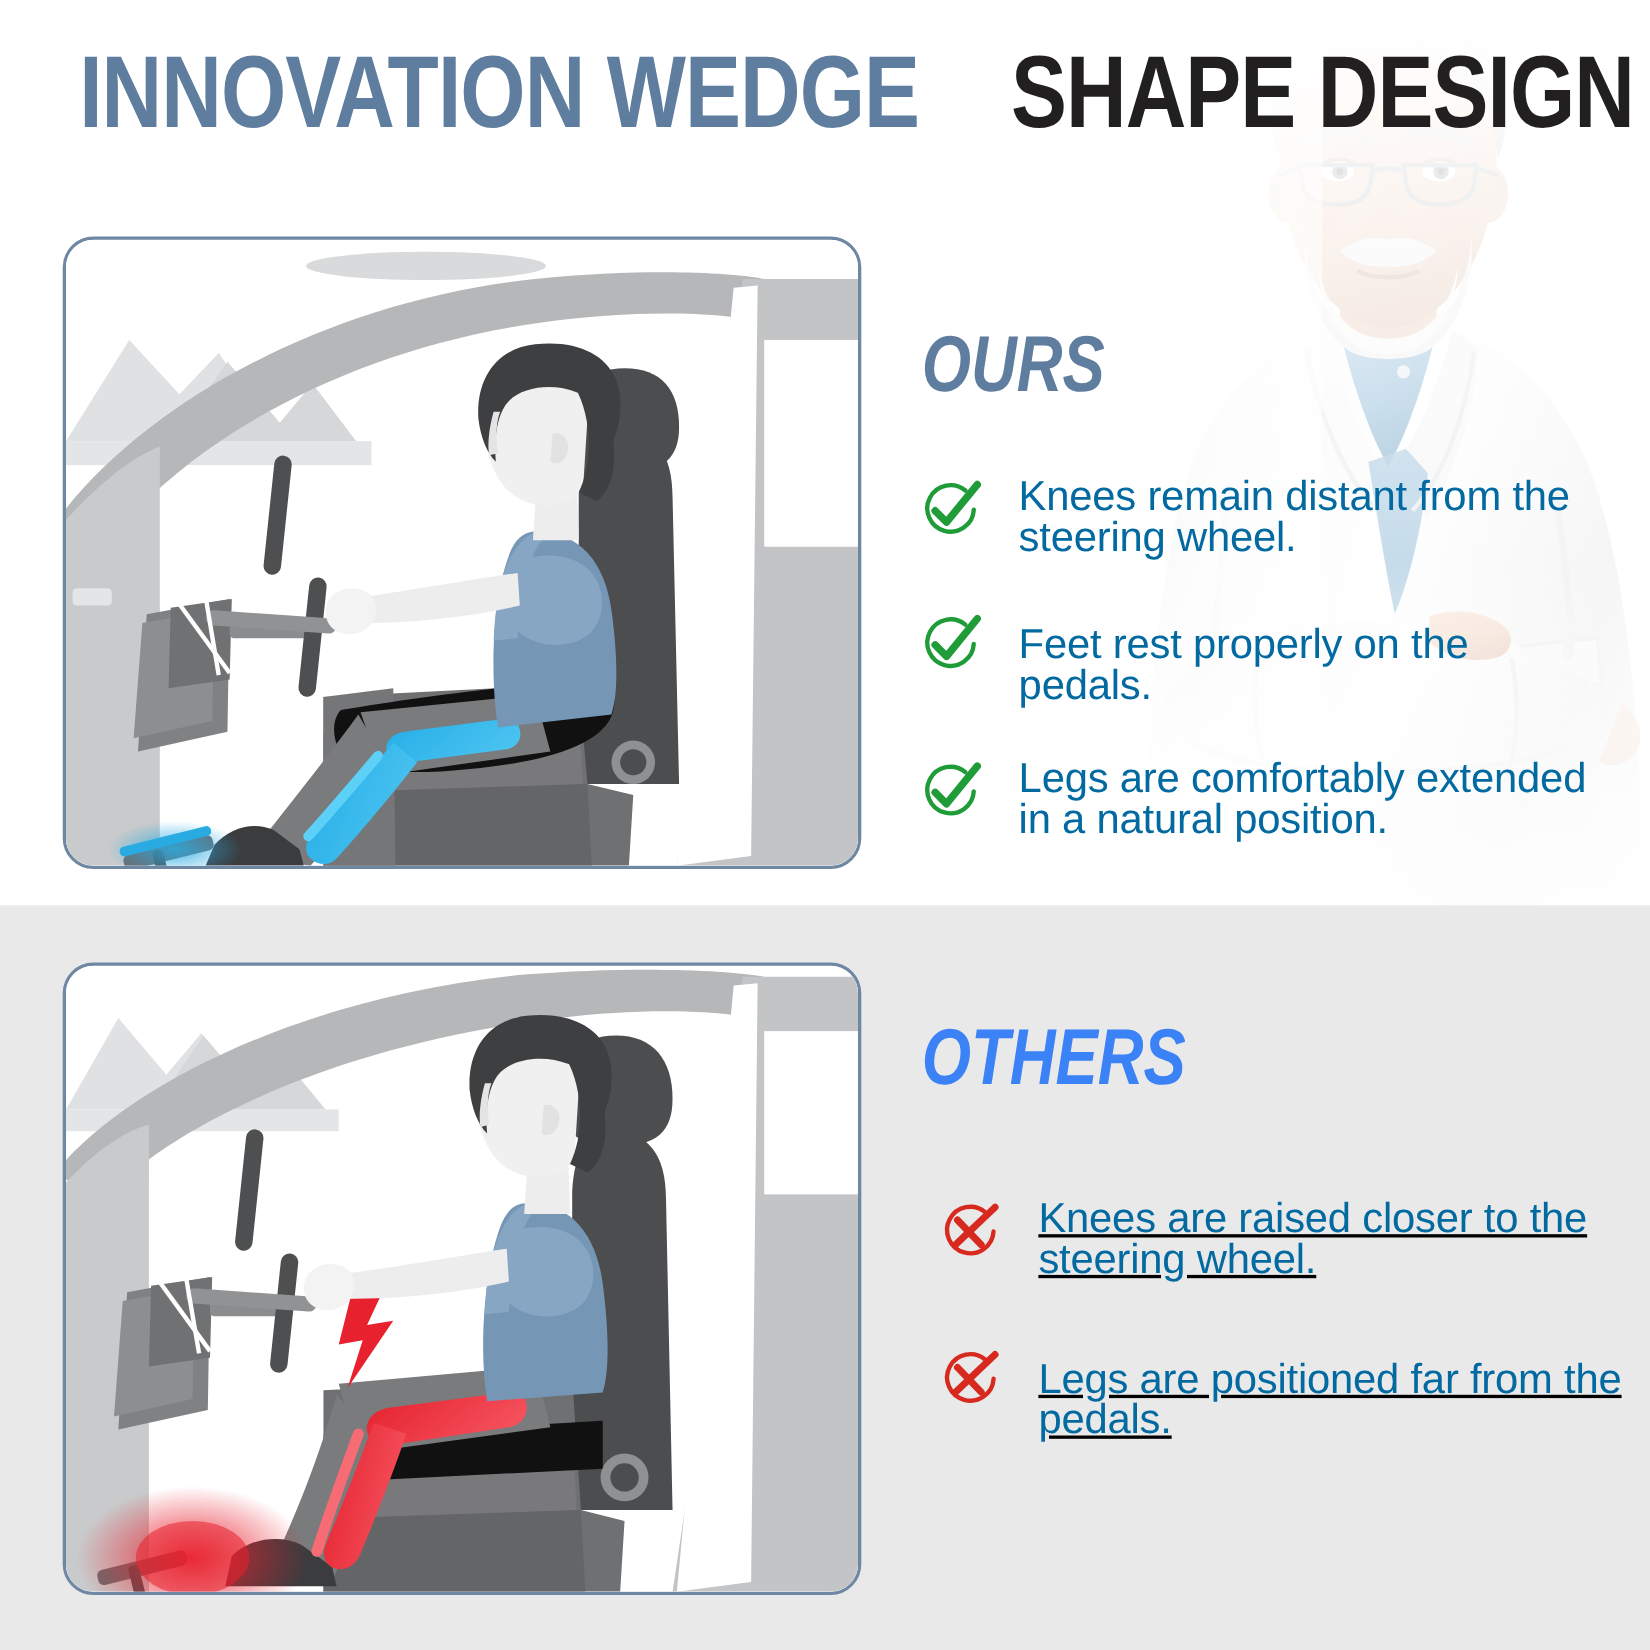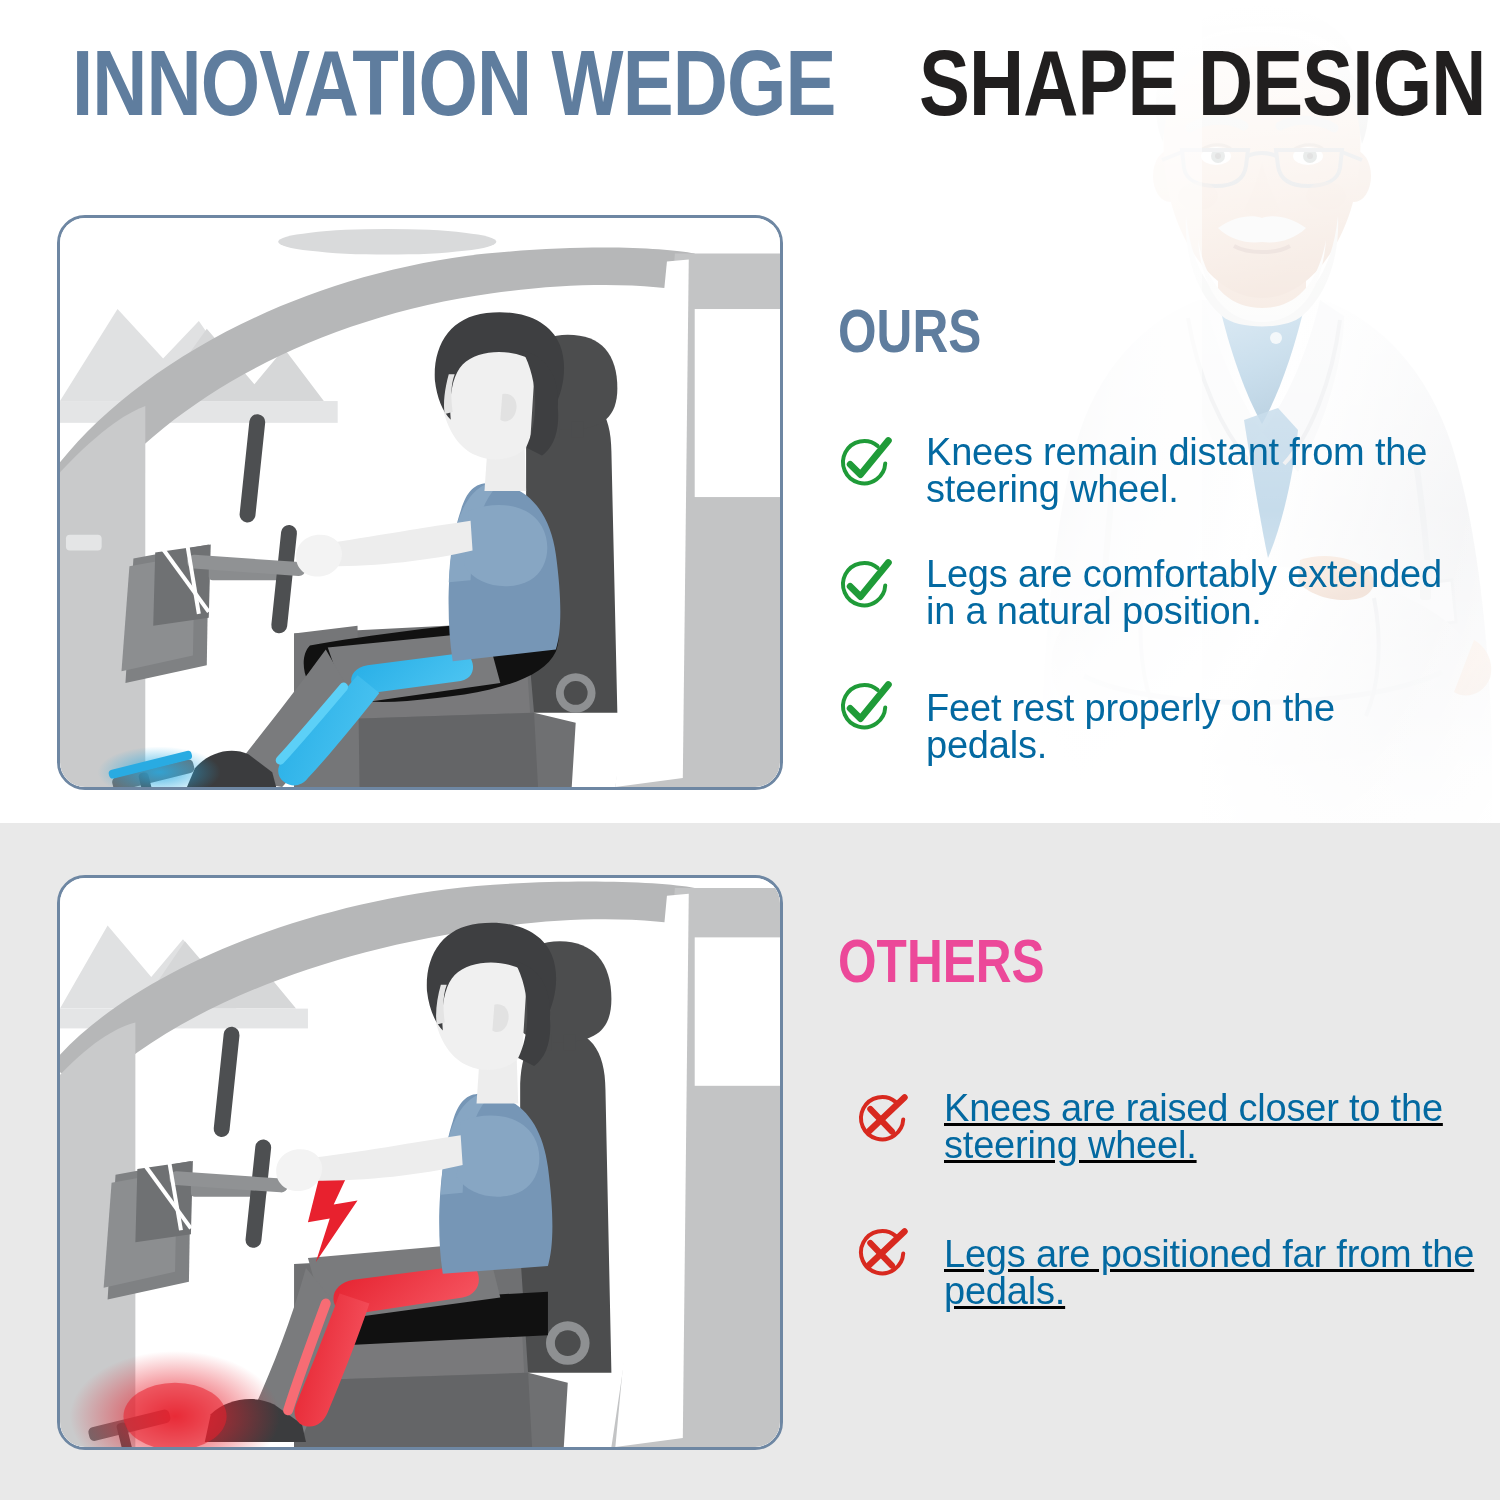--- a/index.html
+++ b/index.html
@@ -68,32 +68,33 @@
   }
   .panel-ours   { left: 57px;  top: 215px;  width: 726px; height: 575px; }
   .panel-others { left: 57px;  top: 875px;  width: 726px; height: 575px; }
   .scene { position: absolute; left: 0; top: 0; width: 100%; height: 100%; }
 
   
   .sec-heading {
     position: absolute;
     font-family: "Liberation Sans Narrow", "Liberation Sans", sans-serif;
     font-weight: bold;
-    font-size: 62px;
+    font-size: 72px;
     line-height: 86px;
     letter-spacing: 0px;
     z-index: 30;
+    font-style: italic;
   }
   .sec-heading span {
     display: inline-block;
     transform: scaleX(0.80);
     transform-origin: left center;
   }
   .h-ours   { left: 838px; top: 288px; color: #5f7d9e; }
-  .h-others { left: 838px; top: 918px; color: #ec4899; }
+  .h-others { left: 838px; top: 918px; color: #3b82f6; }
 
   
   .bullets {
     position: absolute;
     z-index: 30;
   }
   .bullets-ours   { left: 838px; top: 432px; width: 620px; }
   .bullets-others { left: 856px; top: 1088px; width: 640px; text-decoration: underline; }
 
   .bullet {
@@ -597,38 +598,38 @@
     <div class="bullet">
       <div class="bullet-icon">
         <svg viewBox="0 0 60 60">
           <path d="M 44 11 A 23.5 23.5 0 1 0 52.5 30.5" fill="none" stroke="#1f9b38" stroke-width="4.4" stroke-linecap="round"></path>
           <path d="M 13.5 31.5 L 25 43 L 56 5" fill="none" stroke="#1f9b38" stroke-width="7.5" stroke-linecap="round" stroke-linejoin="round"></path>
         </svg>
       </div>
       <div class="bullet-text">Knees remain distant from the steering wheel.</div>
     </div>
 
+    <div class="bullet single">
+      <div class="bullet-icon">
+        <svg viewBox="0 0 60 60">
+          <path d="M 44 11 A 23.5 23.5 0 1 0 52.5 30.5" fill="none" stroke="#1f9b38" stroke-width="4.4" stroke-linecap="round"></path>
+          <path d="M 13.5 31.5 L 25 43 L 56 5" fill="none" stroke="#1f9b38" stroke-width="7.5" stroke-linecap="round" stroke-linejoin="round"></path>
+        </svg>
+      </div>
+      <div class="bullet-text">Feet rest properly on the pedals.</div>
+    </div>
+
     <div class="bullet">
       <div class="bullet-icon">
         <svg viewBox="0 0 60 60">
           <path d="M 44 11 A 23.5 23.5 0 1 0 52.5 30.5" fill="none" stroke="#1f9b38" stroke-width="4.4" stroke-linecap="round"></path>
           <path d="M 13.5 31.5 L 25 43 L 56 5" fill="none" stroke="#1f9b38" stroke-width="7.5" stroke-linecap="round" stroke-linejoin="round"></path>
         </svg>
       </div>
       <div class="bullet-text">Legs are comfortably extended in a natural position.</div>
-    </div>
-
-    <div class="bullet single">
-      <div class="bullet-icon">
-        <svg viewBox="0 0 60 60">
-          <path d="M 44 11 A 23.5 23.5 0 1 0 52.5 30.5" fill="none" stroke="#1f9b38" stroke-width="4.4" stroke-linecap="round"></path>
-          <path d="M 13.5 31.5 L 25 43 L 56 5" fill="none" stroke="#1f9b38" stroke-width="7.5" stroke-linecap="round" stroke-linejoin="round"></path>
-        </svg>
-      </div>
-      <div class="bullet-text">Feet rest properly on the pedals.</div>
     </div>
 
   </div>
 
   <div class="sec-heading h-others">
     <span>OTHERS</span>
   </div>
 
   <div class="bullets bullets-others">
 

